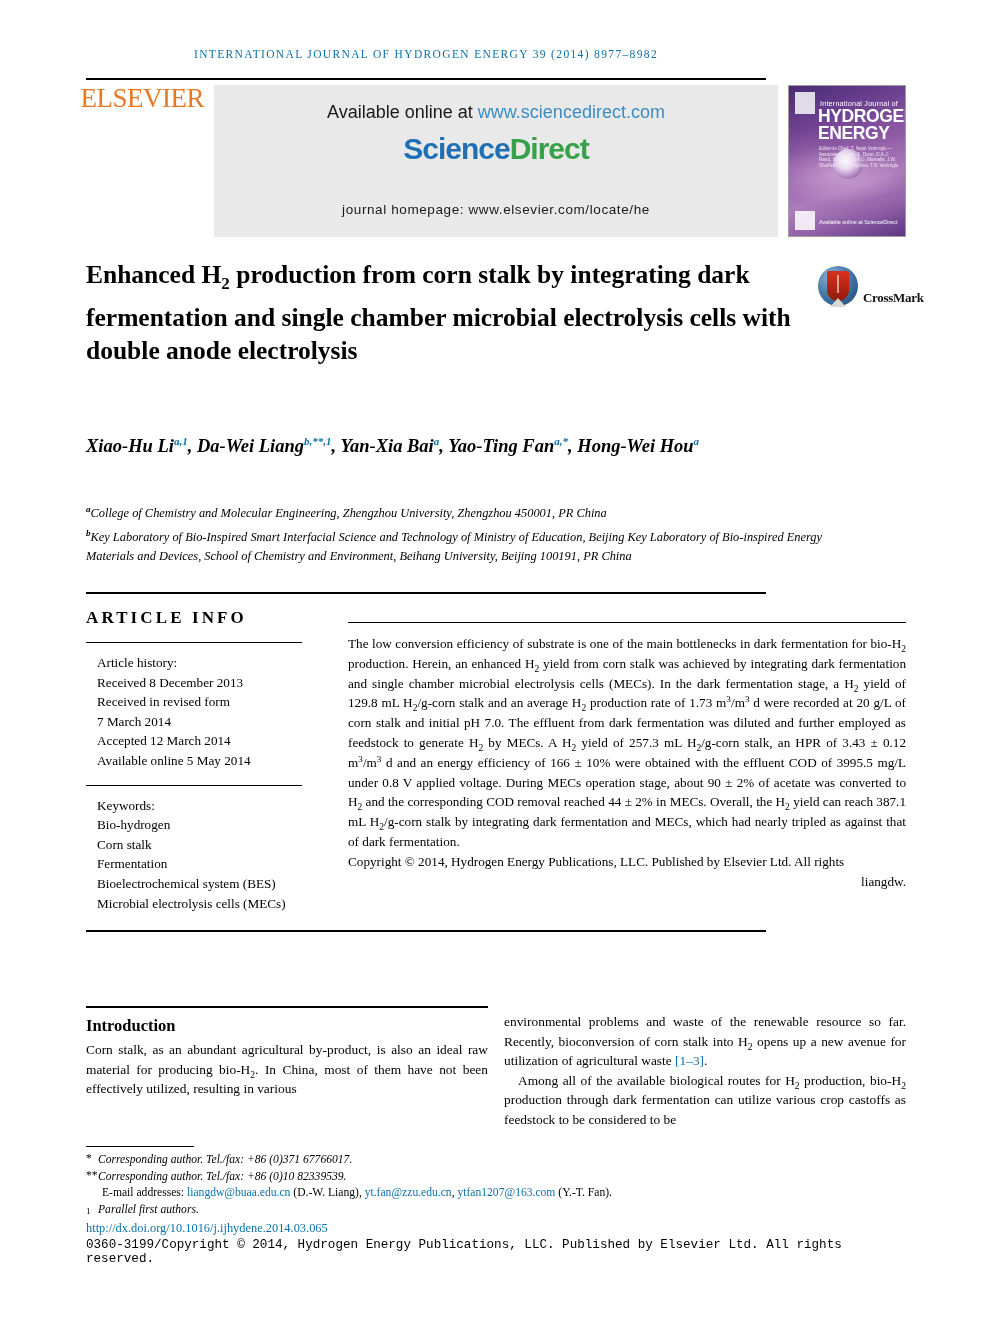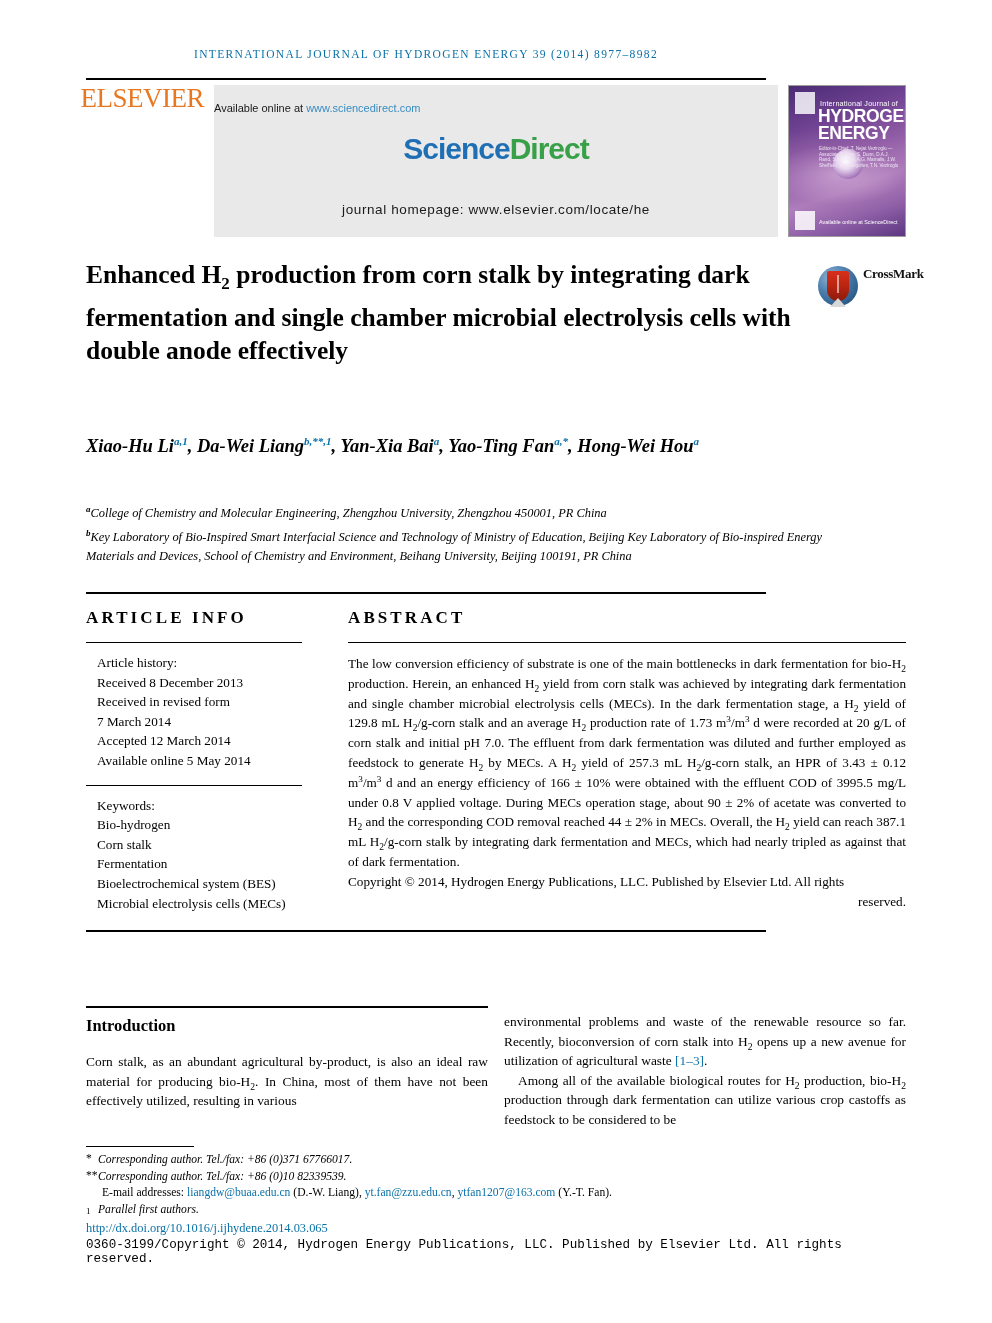--- a/index.html
+++ b/index.html
@@ -63,23 +63,23 @@
 
   .sd-banner {
     flex: 1;
     background: #e9e9e9;
     margin: 0 10px 0 10px;
     position: relative;
   }
   .avail-line {
     position: absolute;
     top: 17px; left: 0; right: 0;
-    text-align: left;
-    font-family: "Liberation Sans", sans-serif;
-    font-size: 11px;
+    text-align: center;
+    font-family: "Liberation Sans", sans-serif;
+    font-size: 18px;
     color: #1a1a1a;
   }
   .avail-line a { color: #3a8cc1; text-decoration: none; }
   .sd-logo {
     position: absolute;
     top: 47px; left: 0; right: 0;
     text-align: center;
     font-family: "Liberation Sans", sans-serif;
     font-size: 30px;
     font-weight: bold;
@@ -158,21 +158,21 @@
     font-weight: bold;
     line-height: 33.5px;
     margin: 0;
     color: #000;
   }
   .paper-title sub { font-size: 17px; }
 
   .crossmark {
     position: absolute;
     top: 266px; left: 818px;
-    display: flex; align-items: flex-start; gap: 5px;
+    display: flex; align-items: flex-end; gap: 5px;
   }
   .cm-badge {
     width: 40px; height: 40px; border-radius: 50%;
     background: radial-gradient(circle at 32% 28%, #8fb4d6 0%, #4d7fad 40%, #2d5d8c 75%, #1d3f63 100%);
     position: relative;
   }
   .cm-inner {
     position: absolute; left: 9px; top: 5px;
     width: 22px; height: 30px;
     background: linear-gradient(180deg,#d8301a 0%,#bb2512 48%,#8e1a0c 100%);
@@ -284,21 +284,21 @@
     top: 1016px; left: 86px; width: 402px;
   }
   .body-right {
     position: absolute;
     top: 1012px; left: 504px; width: 402px;
   }
   .sec-title {
     font-family: "Liberation Serif", serif;
     font-size: 16.5px;
     font-weight: bold;
-    margin: 0 0 16px 0;
+    margin: 0 0 4px 0;
   }
   .bodytext {
     font-family: "Liberation Serif", serif;
     font-size: 13.4px;
     line-height: 19.6px;
     text-align: justify;
     margin: 0;
   }
   .bodytext + .bodytext { text-indent: 14px; }
   .ref { color: #0a71a8; }
@@ -400,21 +400,21 @@
       <div class="jc-eds" data-name="cover-editors">Editor-in-Chief: T. Nejat Veziroglu — Associate Editors: S. Dunn, D.A.J. Rand, S.A. Sherif, A.G. Mamalis, J.W. Sheffield, S.A. Grigoriev, T.N. Veziroglu</div>
       <div class="jc-sd" data-name="cover-sciencedirect-credit">Available online at ScienceDirect</div>
     </div>
   </div>
 
   <div class="title-block" data-name="title-block">
     <h1 class="paper-title" data-name="page-title">
       <span data-name="title-line1-pre">Enhanced H</span><sub data-name="title-subscript">2</sub><span data-name="title-line1-post"> production from corn stalk by</span>
       <span data-name="title-line2">integrating dark fermentation and single chamber</span>
       <span data-name="title-line3">microbial electrolysis cells with double anode</span>
-      <span data-name="title-line4">effectively</span>
+      <span data-name="title-line4">electrolysis</span>
     </h1>
   </div>
 
   <div class="crossmark" data-name="crossmark-badge">
     <div class="cm-badge" data-name="crossmark-icon">
       <div class="cm-inner" data-name="crossmark-book-shape"></div>
       <div class="cm-notch" data-name="crossmark-notch"></div>
     </div>
     <div class="cm-label" data-name="crossmark-label">CrossMark</div>
   </div>
@@ -446,26 +446,25 @@
       <div data-name="keywords-label">Keywords:</div>
       <div data-name="keyword-item">Bio-hydrogen</div>
       <div data-name="keyword-item">Corn stalk</div>
       <div data-name="keyword-item">Fermentation</div>
       <div data-name="keyword-item">Bioelectrochemical system (BES)</div>
       <div data-name="keyword-item">Microbial electrolysis cells (MECs)</div>
     </div>
   </div>
 
   <div class="abscol" data-name="abstract-column">
-    <div class="colhead" data-name="abstract-heading">ABSTRACT</div>
     <div class="hr" data-name="abstract-divider"></div>
     <div class="abstract-body" data-name="abstract-body">
       <p data-name="abstract-text">The low conversion efficiency of substrate is one of the main bottlenecks in dark fermentation for bio-H<sub>2</sub> production. Herein, an enhanced H<sub>2</sub> yield from corn stalk was achieved by integrating dark fermentation and single chamber microbial electrolysis cells (MECs). In the dark fermentation stage, a H<sub>2</sub> yield of 129.8 mL H<sub>2</sub>/g-corn stalk and an average H<sub>2</sub> production rate of 1.73 m<sup>3</sup>/m<sup>3</sup> d were recorded at 20 g/L of corn stalk and initial pH 7.0. The effluent from dark fermentation was diluted and further employed as feedstock to generate H<sub>2</sub> by MECs. A H<sub>2</sub> yield of 257.3 mL H<sub>2</sub>/g-corn stalk, an HPR of 3.43 ± 0.12 m<sup>3</sup>/m<sup>3</sup> d and an energy efficiency of 166 ± 10% were obtained with the effluent COD of 3995.5 mg/L under 0.8 V applied voltage. During MECs operation stage, about 90 ± 2% of acetate was converted to H<sub>2</sub> and the corresponding COD removal reached 44 ± 2% in MECs. Overall, the H<sub>2</sub> yield can reach 387.1 mL H<sub>2</sub>/g-corn stalk by integrating dark fermentation and MECs, which had nearly tripled as against that of dark fermentation.</p>
       <p class="copyline" data-name="abstract-copyright">Copyright © 2014, Hydrogen Energy Publications, LLC. Published by Elsevier Ltd. All rights</p>
-      <p class="copyline-last" data-name="abstract-copyright-tail">reserved.</p>
+      <p class="copyline-last" data-name="abstract-copyright-tail">liangdw.</p>
     </div>
   </div>
 
   <div class="rule-abs-bottom" data-name="abstract-bottom-rule"></div>
 
   <div class="rule-intro" data-name="introduction-rule"></div>
   <div class="body-left" data-name="body-column-left">
     <h2 class="sec-title" data-name="section-heading-introduction">Introduction</h2>
     <p class="bodytext" data-name="body-paragraph">Corn stalk, as an abundant agricultural by-product, is also an ideal raw material for producing bio-H<sub>2</sub>. In China, most of them have not been effectively utilized, resulting in various</p>
   </div>

